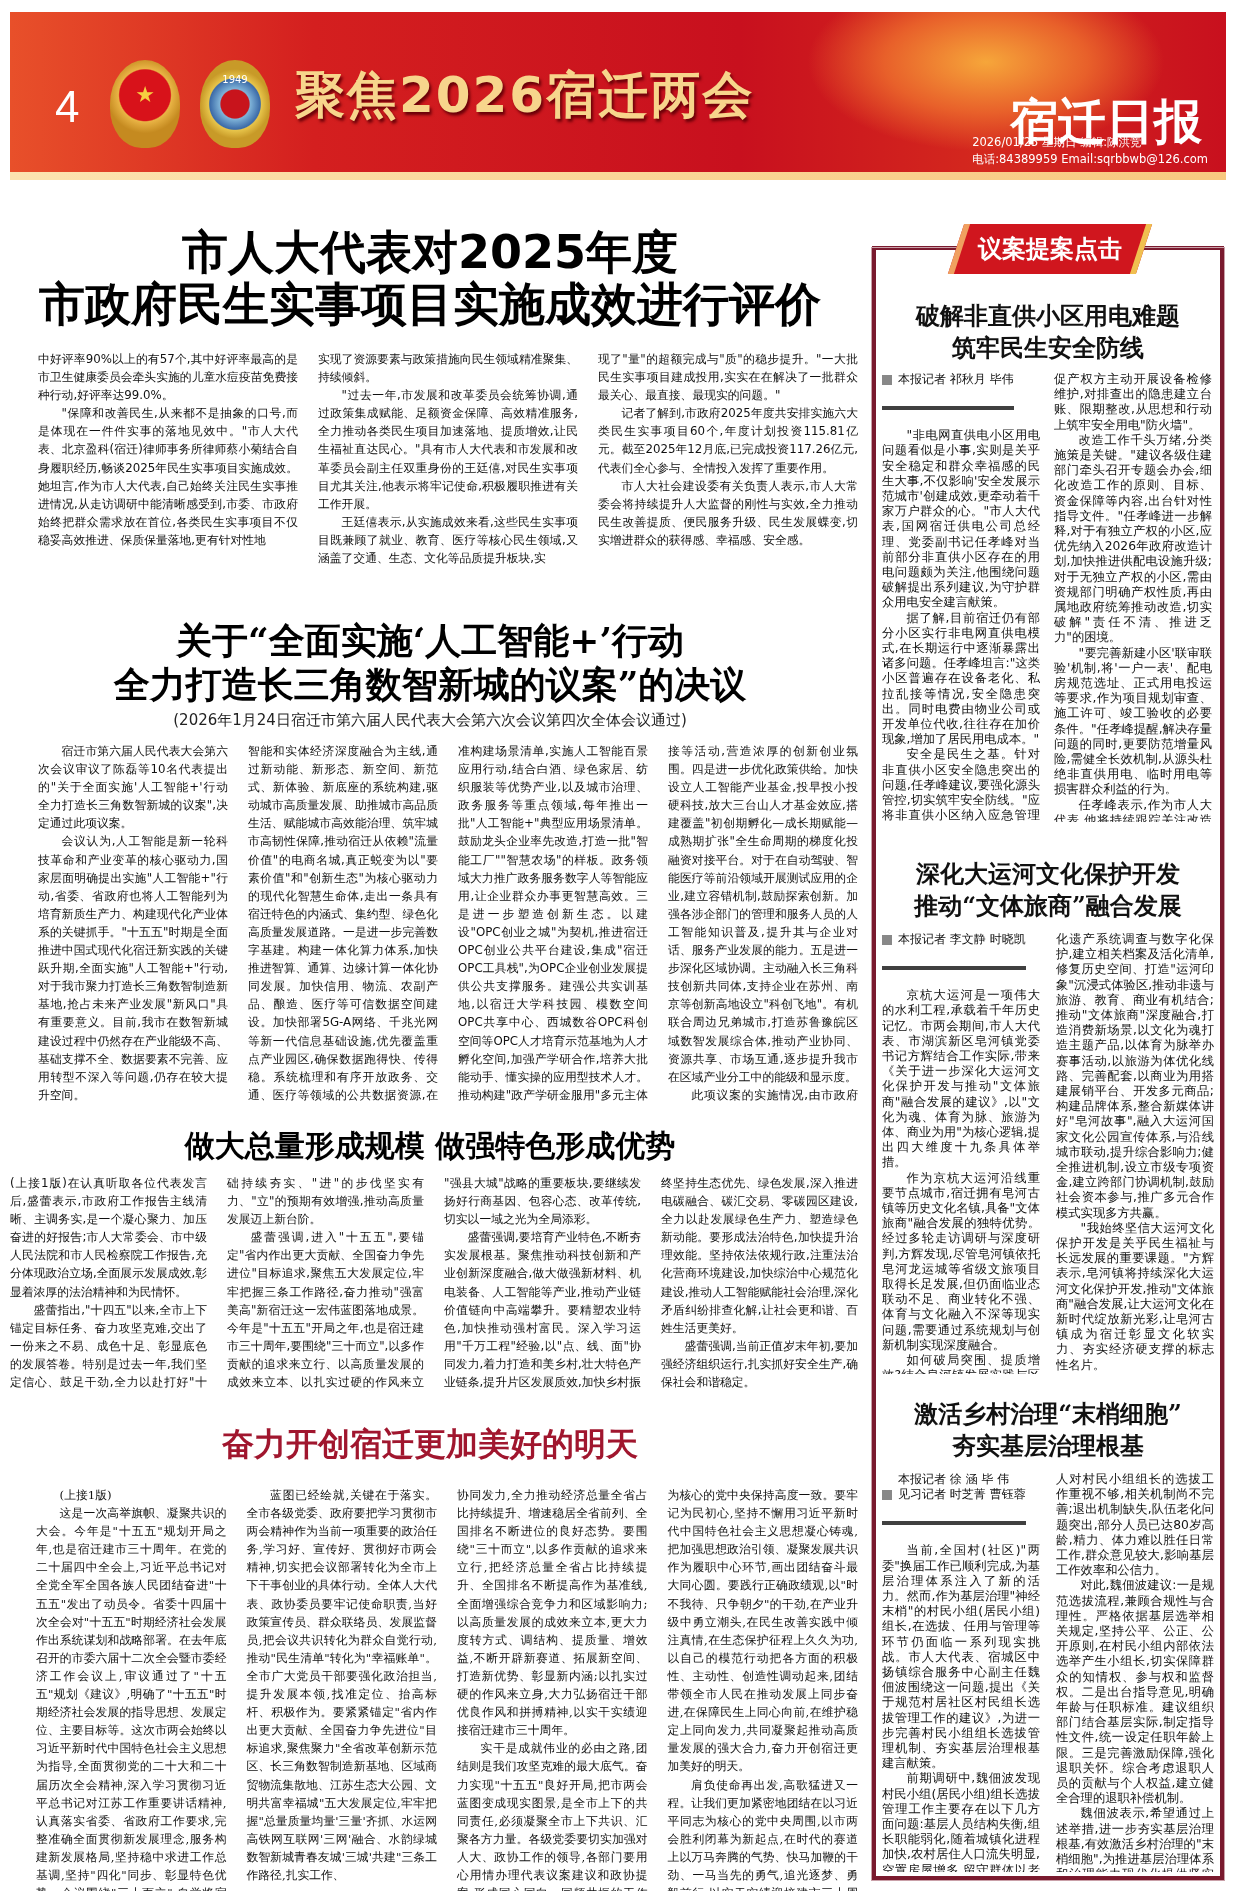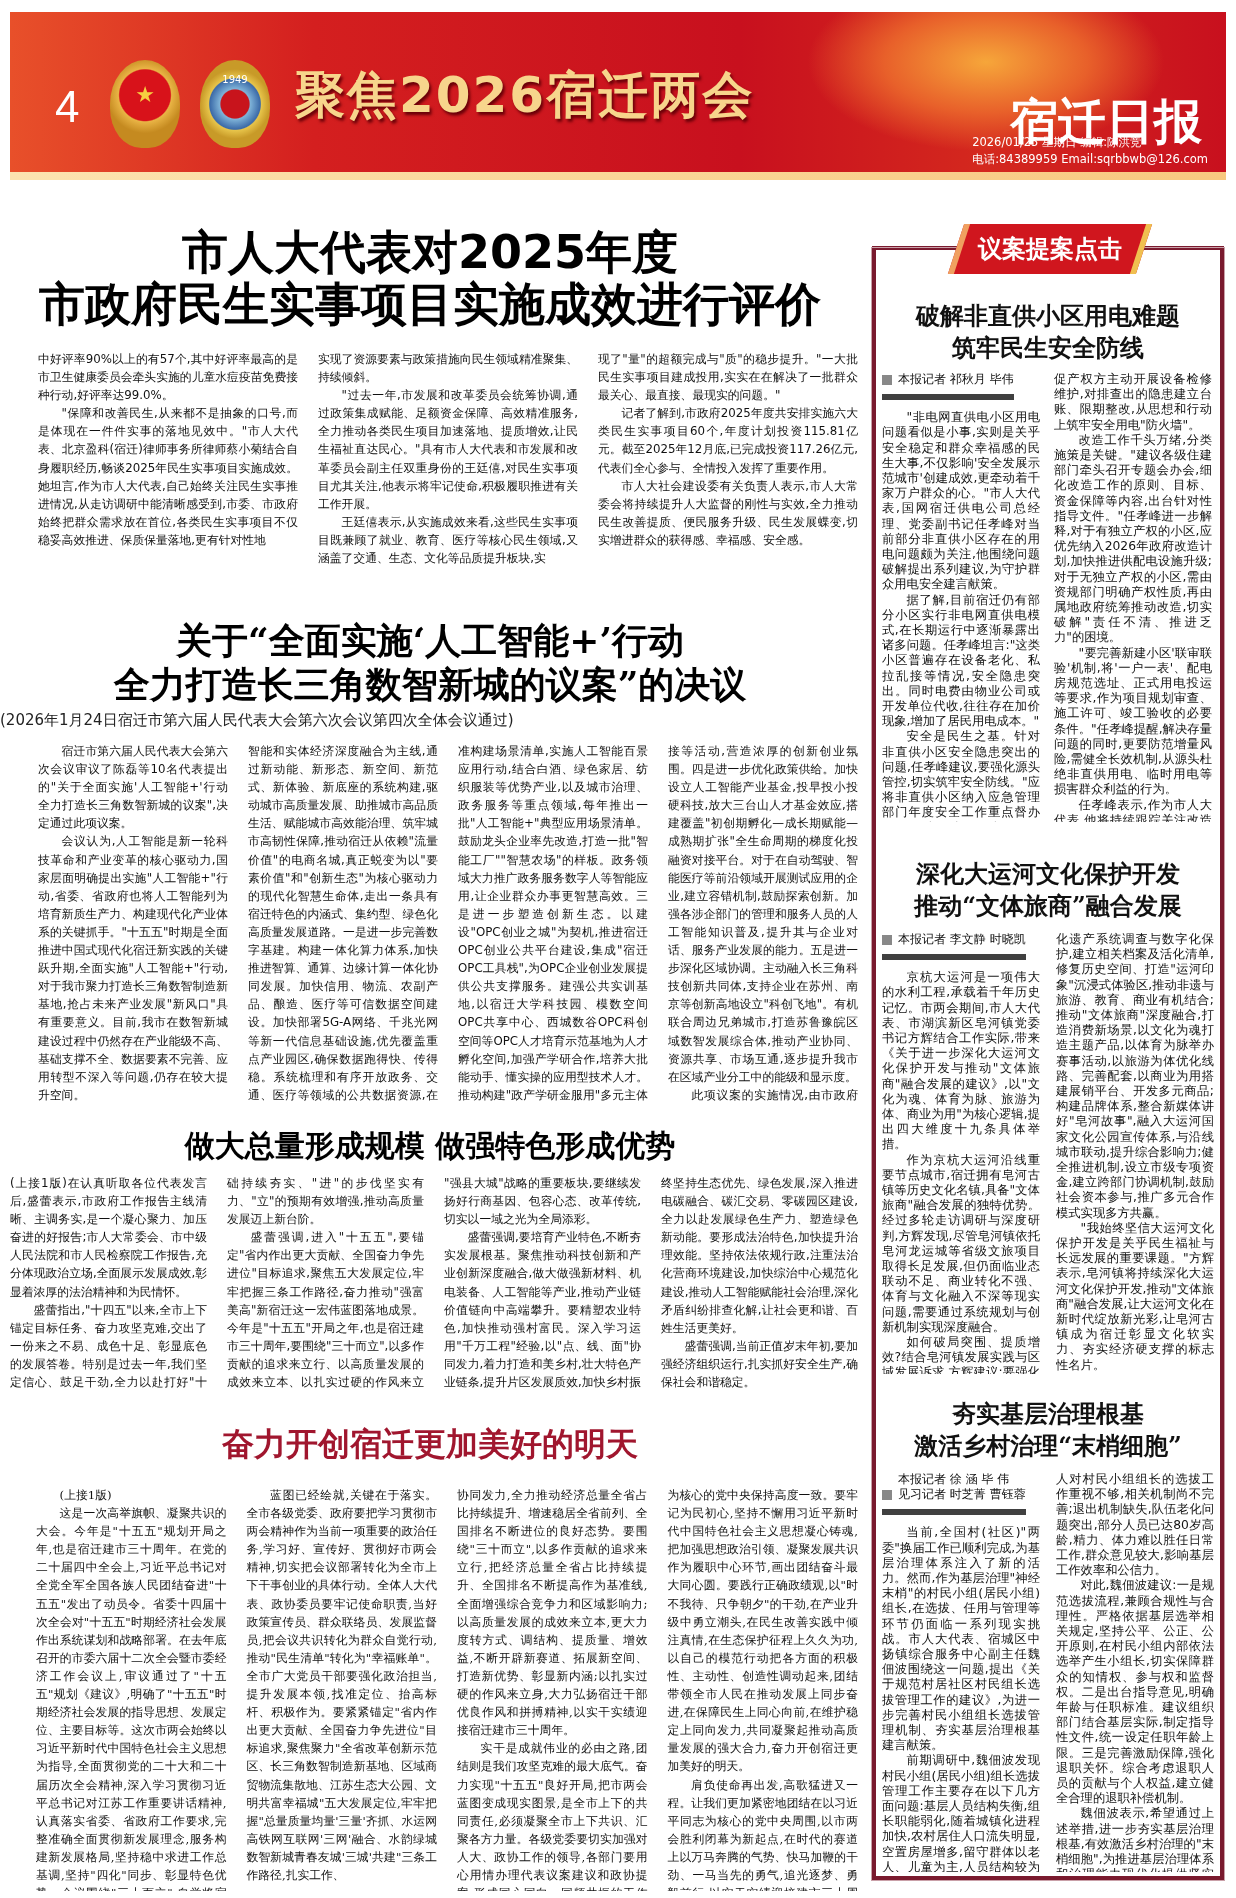--- a/index.html
+++ b/index.html
@@ -11,33 +11,33 @@
 .emblem{position:absolute;top:48px;width:70px;height:88px;border-radius:50% 50% 45% 45%;}
 .emblem1{left:100px;background:radial-gradient(circle at 50% 40%,#d8121a 40%,#e9b445 42%,#c58a20 60%)}
 .emblem2{left:190px;background:radial-gradient(circle at 50% 50%,#c8141c 25%,#7fb3d8 27%,#3b6aa8 45%,#e7c44a 47%,#c89a28 62%)}
 .emblem span{position:absolute;left:0;right:0;top:22px;text-align:center;color:#f6d040;font-size:22px}
 .banner-title{position:absolute;left:285px;top:50px;font-size:50px;font-weight:bold;color:#f7d58c;letter-spacing:2px;text-shadow:2px 3px 3px #6a0008;font-family:"DejaVu Sans",sans-serif}
 .masthead{position:absolute;right:24px;top:78px;color:#fff;font-size:48px;font-family:"DejaVu Serif",serif;font-weight:bold}
 .meta{position:absolute;right:18px;top:122px;color:#fff;font-size:11.5px;text-align:left;line-height:17px}
 .headline{position:absolute;text-align:center;font-weight:bold;color:#000}
 .h1{left:0;width:860px;top:226px;font-size:46px;line-height:52px;font-family:"DejaVu Sans",sans-serif}
 .h2{left:0;width:860px;top:618px;font-size:36px;line-height:44px;font-family:"DejaVu Serif",serif}
-.sub{position:absolute;left:0;width:860px;top:711px;font-size:15px;color:#222}
+.sub{position:absolute;left:0;width:860px;top:711px;text-align:center;font-size:15px;color:#222}
 .h3{left:0;width:860px;top:1126px;font-size:30px;font-family:"DejaVu Serif",serif}
 .h4{left:0;width:860px;top:1423px;font-size:32px;font-family:"DejaVu Serif",serif;color:#a0162e}
 .cols{position:absolute;display:flex;gap:20px;font-size:11.8px;line-height:18.1px;text-align:justify}
 .col{flex:1}
 .col p{text-indent:2em}
 .col p.noi{text-indent:0}
 .sidebox{position:absolute;left:872px;top:248px;width:352px;height:1632px;border:4px solid #7a1a2e;border-top:none;box-shadow:0 0 0 1px #c9a0a8}
 .sidebox-topline{position:absolute;left:872px;top:246px;width:352px;height:4px;background:#7a1a2e}
 .side-label{position:absolute;left:956px;top:224px;width:188px;height:50px;background:#d0161e;transform:skewX(-18deg);border-left:6px solid #f0a060;border-right:6px solid #f0c050}
 .side-label span{display:block;transform:skewX(18deg);color:#fff;font-size:24px;font-weight:bold;text-align:center;line-height:50px}
 .side-h{position:absolute;left:876px;width:344px;text-align:center;font-family:"DejaVu Serif",serif;font-weight:bold;font-size:24px;line-height:32px}
-.byline{font-size:12px;border-bottom:6px solid #404040;display:inline-block;padding-bottom:7px;margin-bottom:10px}
+.byline{font-size:12px;border-bottom:4px solid #404040;display:inline-block;padding-bottom:19px;margin-bottom:18px}
 .byline .sq{display:inline-block;width:10px;height:10px;background:#888;margin-right:6px;vertical-align:middle}
 .scol{position:absolute;font-size:12.3px;line-height:15.2px;text-align:justify}
 .scol p{text-indent:2em}
 .kai{font-family:"DejaVu Serif",serif}
 </style>
 </head>
 <body>
 
 <div class="banner">
   <div class="page-num">4</div>
@@ -168,22 +168,22 @@
 <div class="scol" style="left:882px;top:932px;width:158px;height:442px;overflow:hidden">
   <div class="byline"><span class="sq"></span><span>本报记者 李文静 时晓凯</span></div>
   <p>京杭大运河是一项伟大的水利工程,承载着千年历史记忆。市两会期间,市人大代表、市湖滨新区皂河镇党委书记方辉结合工作实际,带来《关于进一步深化大运河文化保护开发与推动"文体旅商"融合发展的建议》,以"文化为魂、体育为脉、旅游为体、商业为用"为核心逻辑,提出四大维度十九条具体举措。</p><p>作为京杭大运河沿线重要节点城市,宿迁拥有皂河古镇等历史文化名镇,具备"文体旅商"融合发展的独特优势。经过多轮走访调研与深度研判,方辉发现,尽管皂河镇依托皂河龙运城等省级文旅项目取得长足发展,但仍面临业态联动不足、商业转化不强、体育与文化融入不深等现实问题,需要通过系统规划与创新机制实现深度融合。</p><p>如何破局突围、提质增效?结合皂河镇发展实践与区域发展诉求,方辉建议:要强化文化引领,开展大运河沿线文</p>
 </div>
 <div class="scol" style="left:1056px;top:932px;width:158px;height:442px;overflow:hidden">
   <p style="text-indent:0">化遗产系统调查与数字化保护,建立相关档案及活化清单,修复历史空间、打造"运河印象"沉浸式体验区,推动非遗与旅游、教育、商业有机结合;推动"文体旅商"深度融合,打造消费新场景,以文化为魂打造主题产品,以体育为脉举办赛事活动,以旅游为体优化线路、完善配套,以商业为用搭建展销平台、开发多元商品;构建品牌体系,整合新媒体讲好"皂河故事",融入大运河国家文化公园宣传体系,与沿线城市联动,提升综合影响力;健全推进机制,设立市级专项资金,建立跨部门协调机制,鼓励社会资本参与,推广多元合作模式实现多方共赢。</p>
     <p>"我始终坚信大运河文化保护开发是关乎民生福祉与长远发展的重要课题。"方辉表示,皂河镇将持续深化大运河文化保护开发,推动"文体旅商"融合发展,让大运河文化在新时代绽放新光彩,让皂河古镇成为宿迁彰显文化软实力、夯实经济硬支撑的标志性名片。</p>
 </div>
 
 <div class="side-h" style="top:1398px">
+  <div>激活乡村治理“末梢细胞”</div>
   <div>夯实基层治理根基</div>
-  <div>激活乡村治理“末梢细胞”</div>
 </div>
 <div class="scol" style="left:882px;top:1472px;width:158px;height:400px;overflow:hidden">
   <div style="font-size:12px;padding-left:16px">本报记者 徐  涵 毕  伟</div>
   <div class="byline"><span class="sq"></span><span>见习记者 时芝菁 曹钰蓉</span></div>
   <p>当前,全国村(社区)"两委"换届工作已顺利完成,为基层治理体系注入了新的活力。然而,作为基层治理"神经末梢"的村民小组(居民小组)组长,在选拔、任用与管理等环节仍面临一系列现实挑战。市人大代表、宿城区中扬镇综合服务中心副主任魏佃波围绕这一问题,提出《关于规范村居社区村民组长选拔管理工作的建议》,为进一步完善村民小组组长选拔管理机制、夯实基层治理根基建言献策。</p><p>前期调研中,魏佃波发现村民小组(居民小组)组长选拔管理工作主要存在以下几方面问题:基层人员结构失衡,组长职能弱化,随着城镇化进程加快,农村居住人口流失明显,空置房屋增多,留守群体以老人、儿童为主,人员结构较为单一;思想重视不足,选拔机制不健全,部分村(社区)"两委"负责</p>
 </div>
 <div class="scol" style="left:1056px;top:1472px;width:158px;height:400px;overflow:hidden">
   <p style="text-indent:0">人对村民小组组长的选拔工作重视不够,相关机制尚不完善;退出机制缺失,队伍老化问题突出,部分人员已达80岁高龄,精力、体力难以胜任日常工作,群众意见较大,影响基层工作效率和公信力。</p>
     <p>对此,魏佃波建议:一是规范选拔流程,兼顾合规性与合理性。严格依据基层选举相关规定,坚持公平、公正、公开原则,在村民小组内部依法选举产生小组长,切实保障群众的知情权、参与权和监督权。二是出台指导意见,明确年龄与任职标准。建议组织部门结合基层实际,制定指导性文件,统一设定任职年龄上限。三是完善激励保障,强化退职关怀。综合考虑退职人员的贡献与个人权益,建立健全合理的退职补偿机制。</p>
     <p>魏佃波表示,希望通过上述举措,进一步夯实基层治理根基,有效激活乡村治理的"末梢细胞",为推进基层治理体系和治理能力现代化提供坚实支撑。</p>

